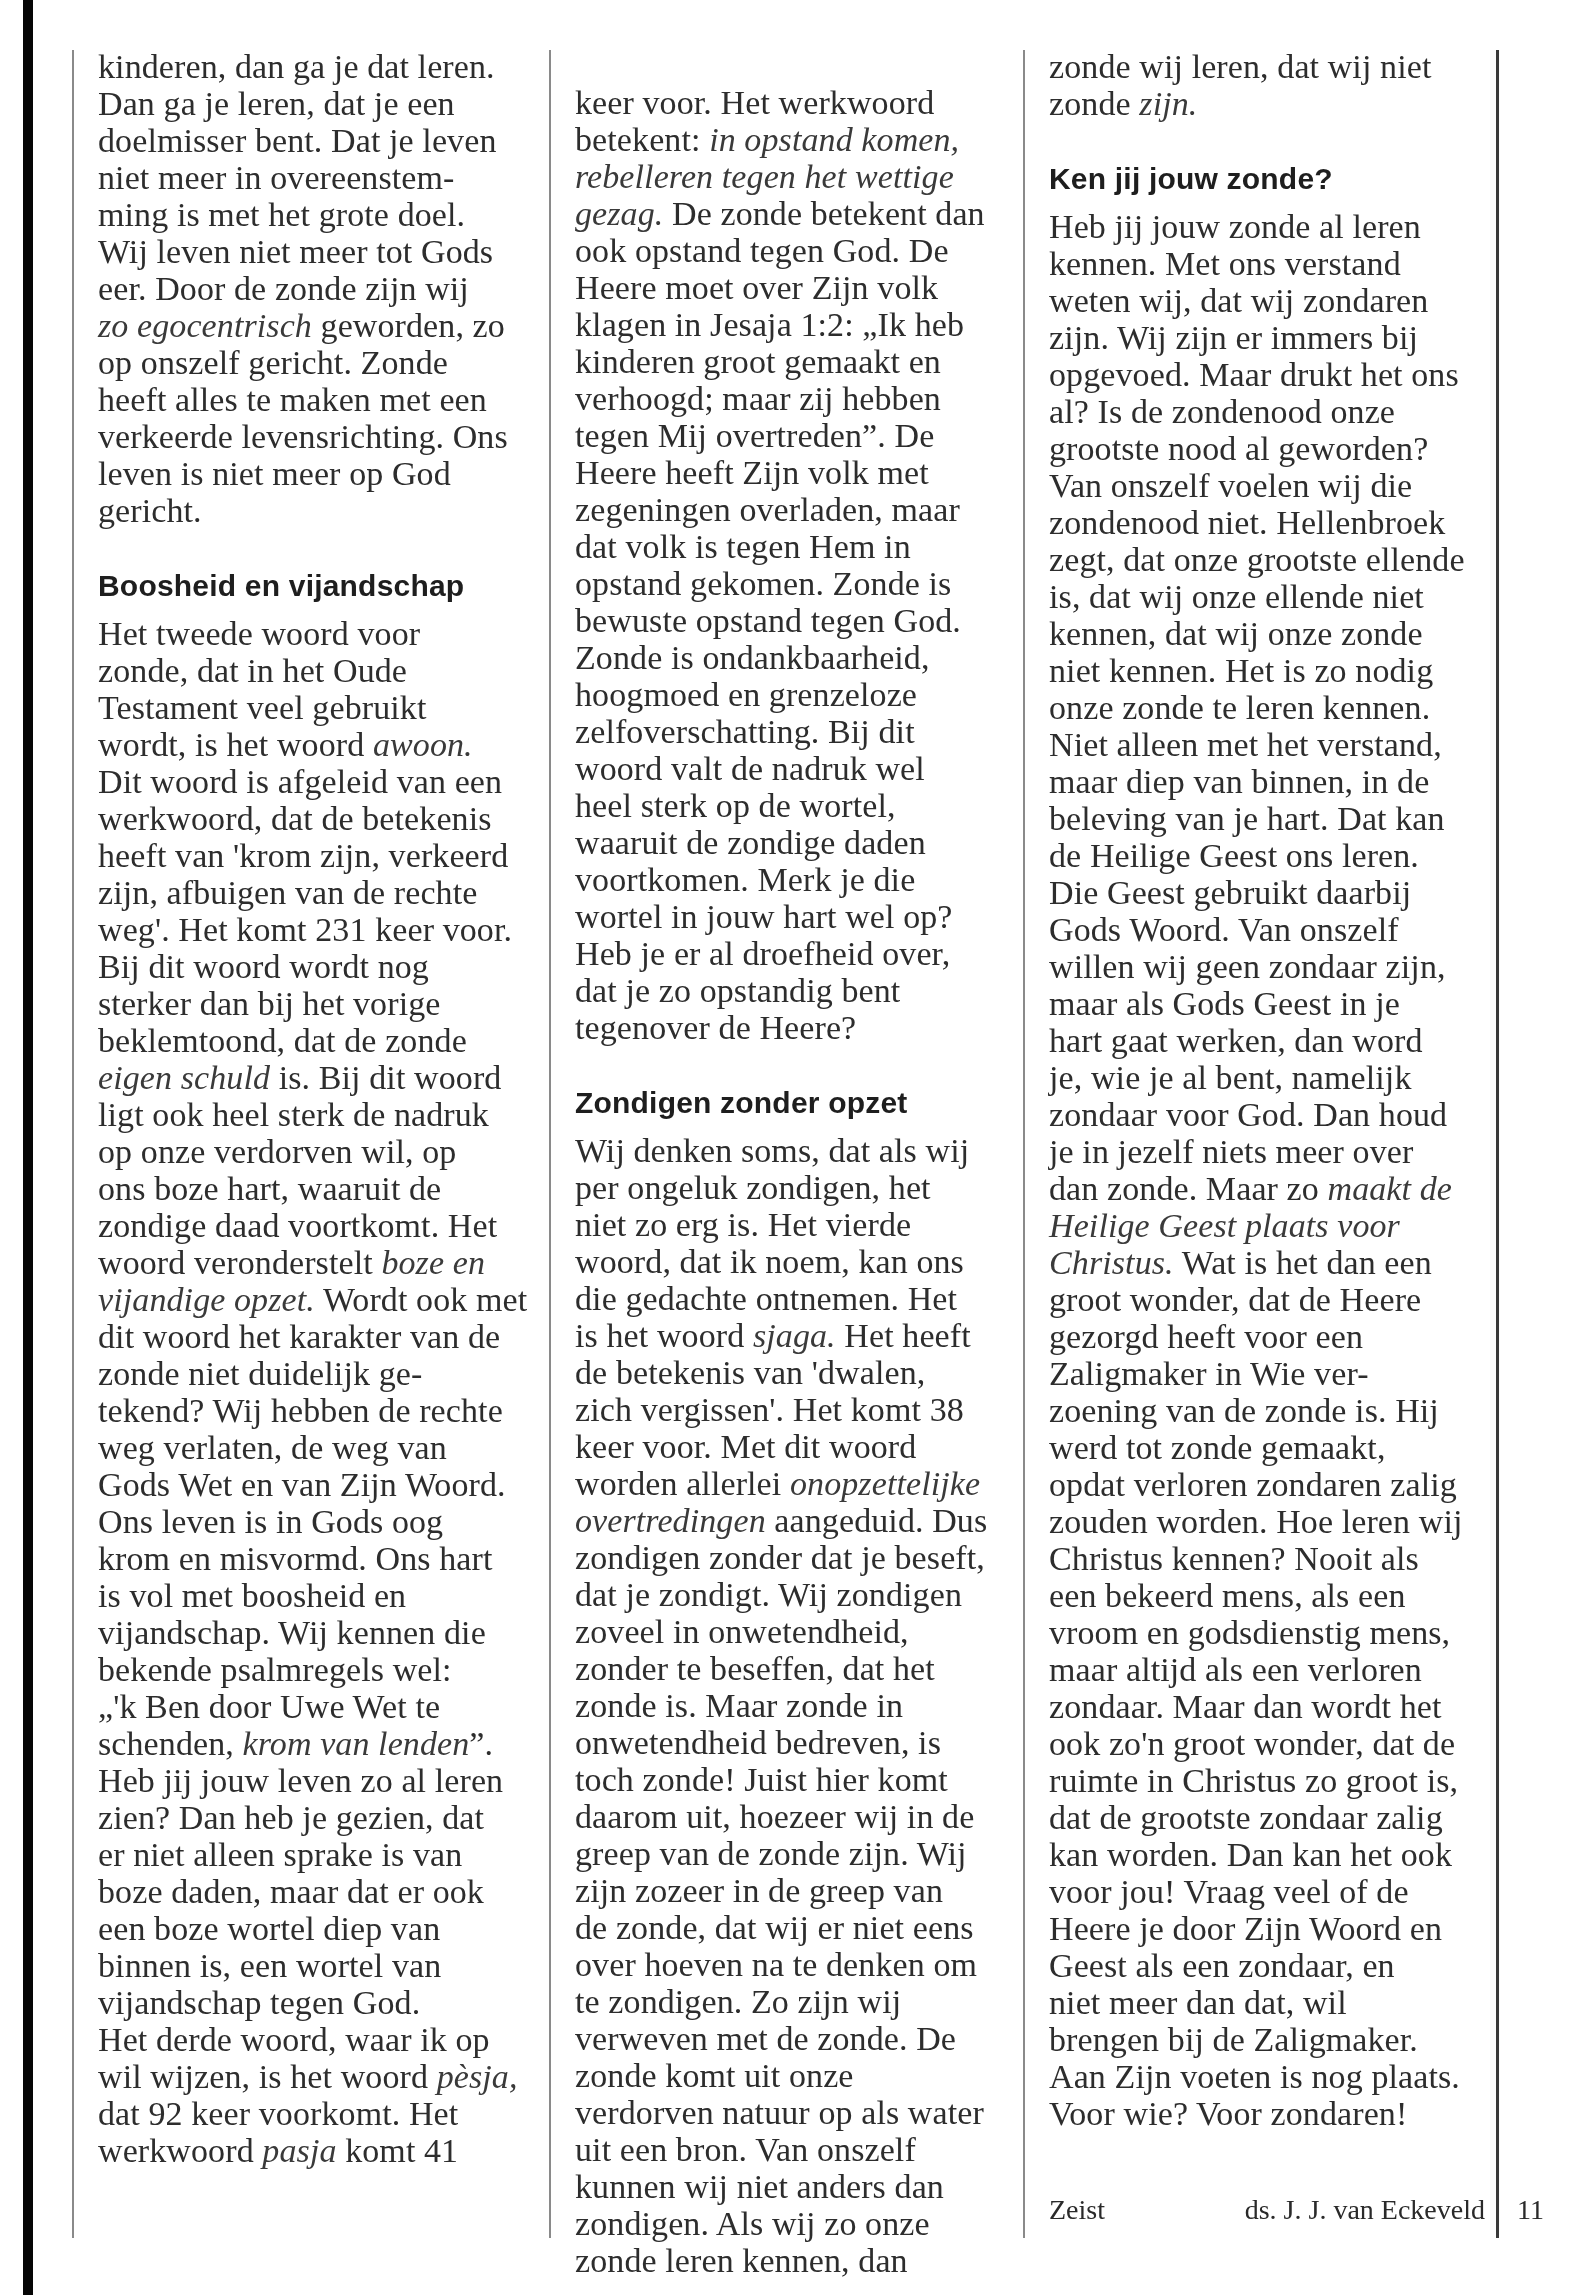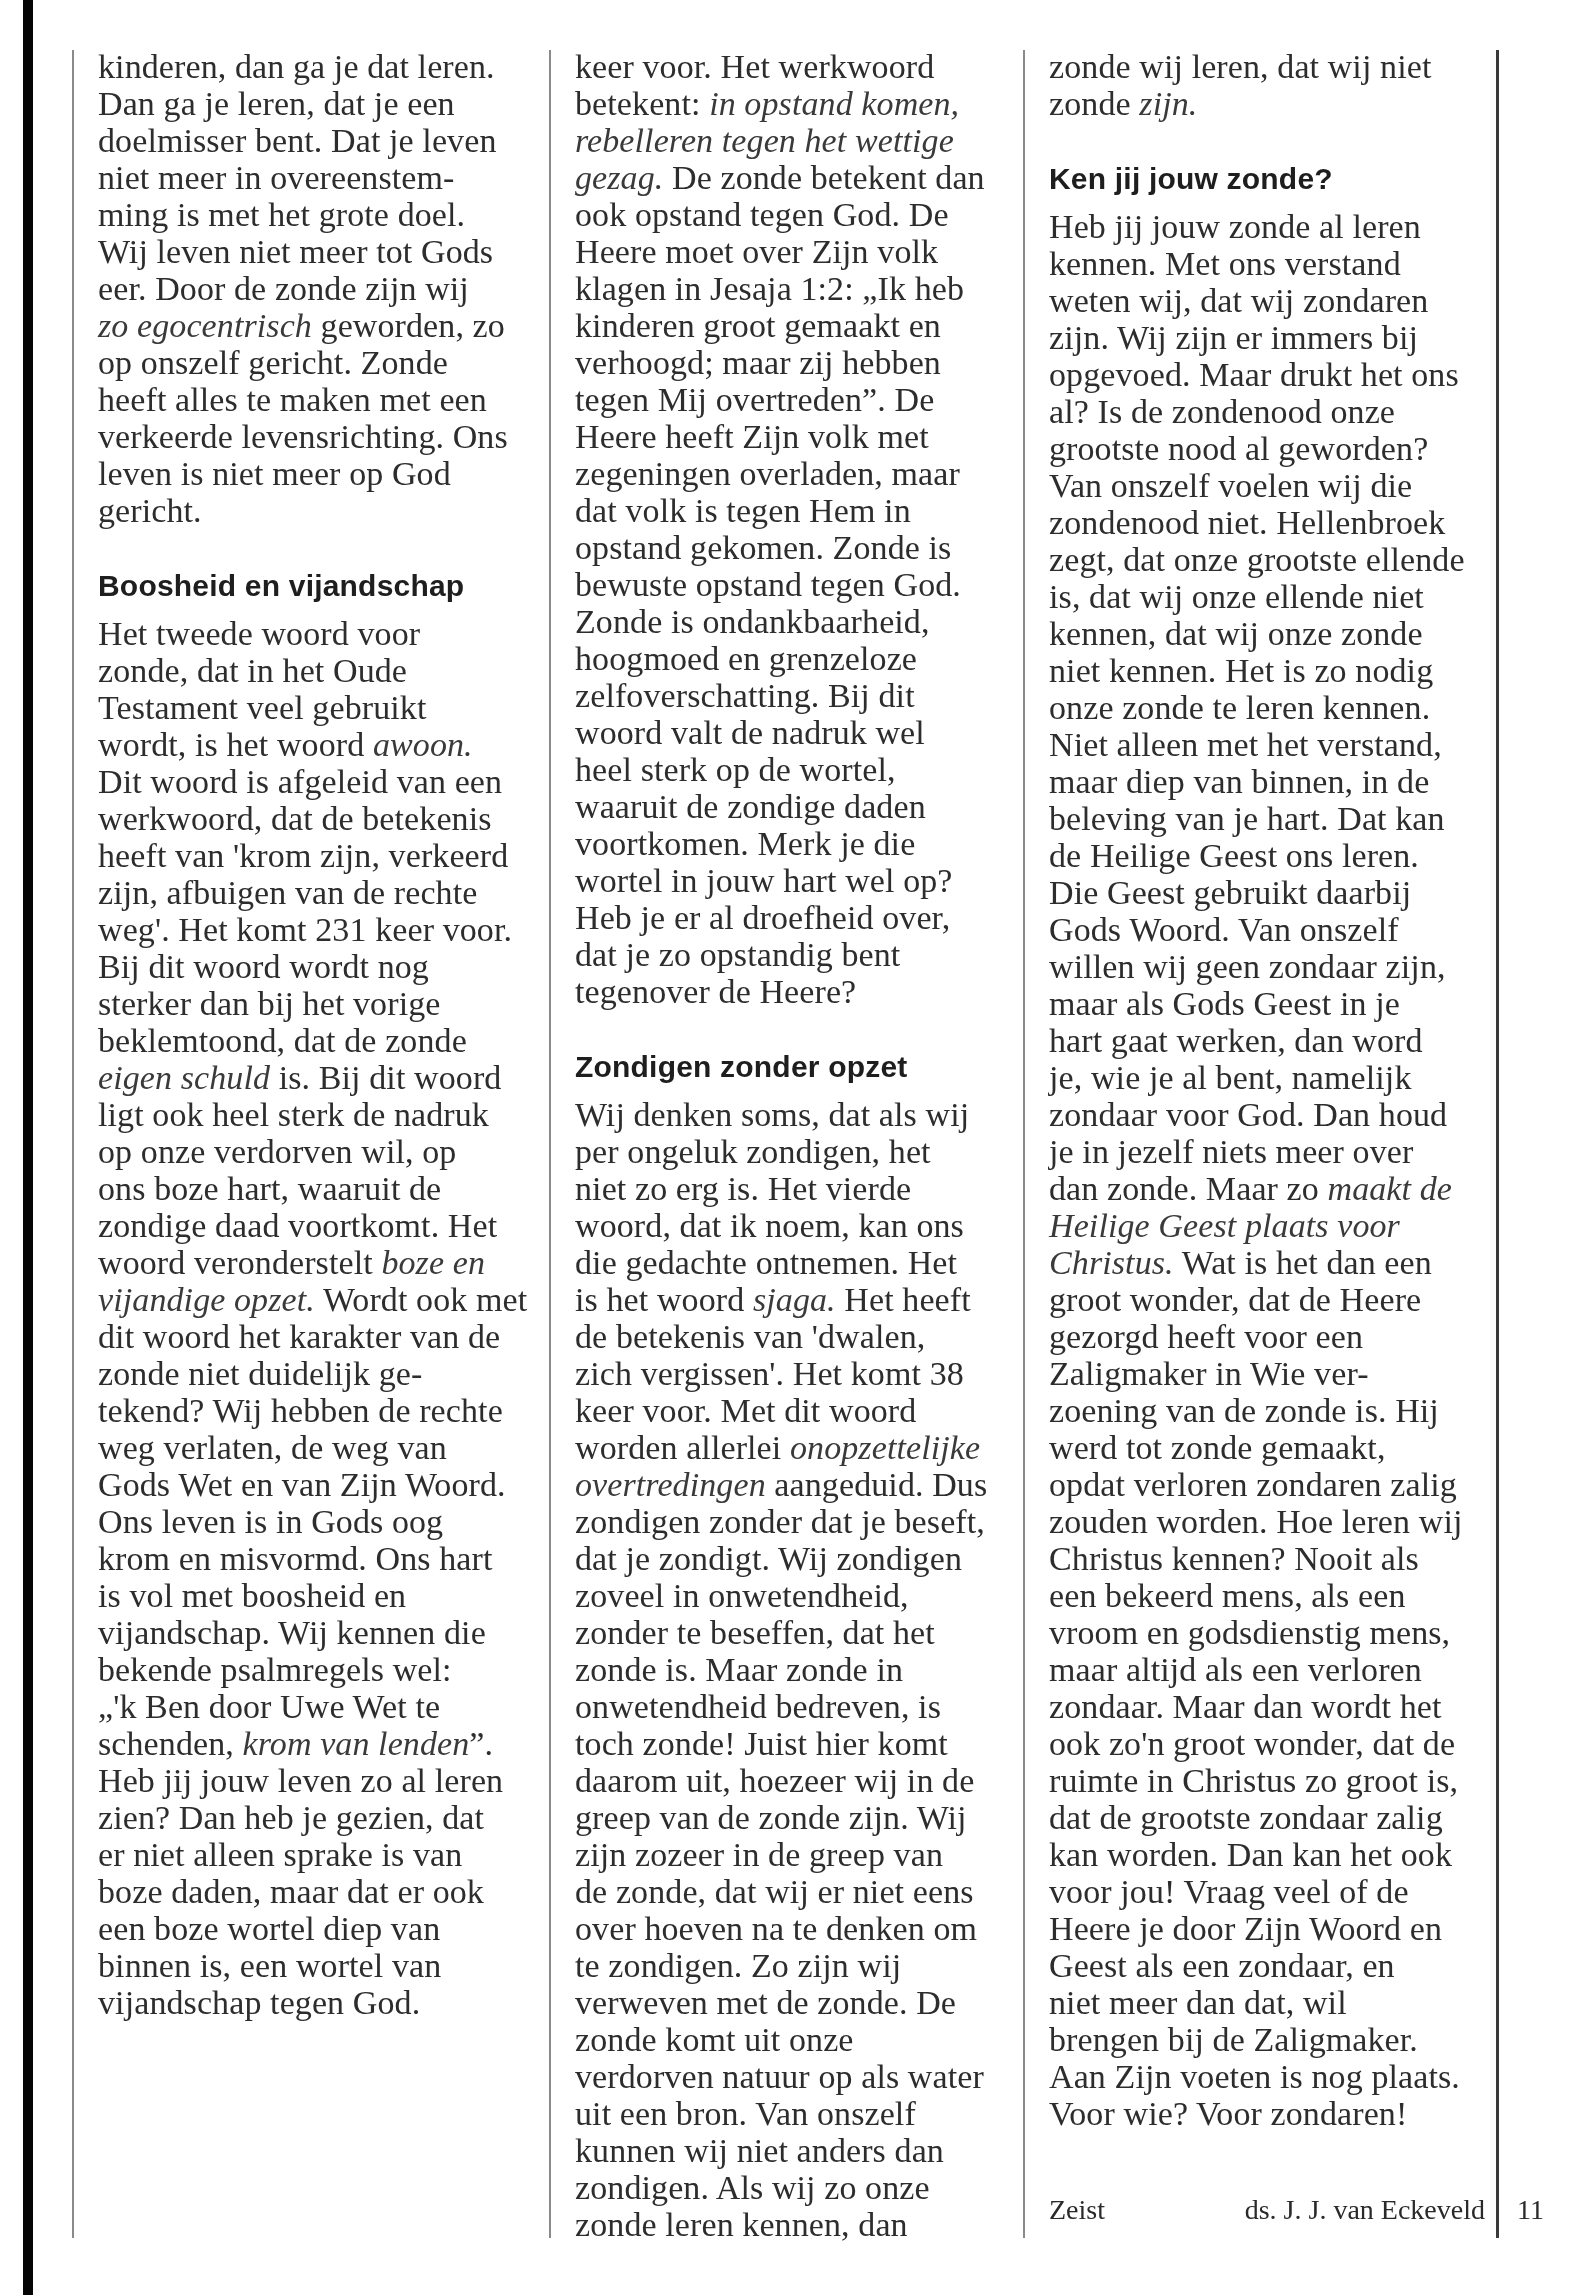--- a/index.html
+++ b/index.html
@@ -16,21 +16,21 @@
     position: absolute; width: 1.7px; background: #8a8a8a;
   }
   .right-rule {
     position: absolute; left: 1496px; top: 50px; width: 2.6px; height: 2188px;
     background: #3a3a3a;
   }
   .column {
     position: absolute; top: 48px; width: 449px;
   }
   .col-1 { left: 98px; }
-  .col-2 { left: 575px; }
+  .col-2 { left: 575px; margin-top: 36px; }
   .col-3 { left: 1049px; }
   p.body {
     margin: 0; font-size: 34px; line-height: 37px; letter-spacing: 0.1px;
     color: #2d2d2d; white-space: pre-line;
   }
   p.body em { font-style: italic; color: #3a3a3a; }
   h2.heading {
     margin: 38px 0 10.4px 0; font-family: "Liberation Sans", "DejaVu Sans", sans-serif;
     font-weight: bold; font-size: 30px; line-height: 38px; color: #1e1e1e;
     letter-spacing: 0.2px;
@@ -51,20 +51,21 @@
 <div class="binding-bar"></div>
 <div class="col-rule" style="left:72px; top:50px; height:2188px;"></div>
 <div class="col-rule" style="left:549px; top:50px; height:2188px;"></div>
 <div class="col-rule" style="left:1023px; top:50px; height:2188px;"></div>
 <div class="right-rule"></div>
 
 <div class="column col-1">
     <p class="body"><span style="display: block;">kinderen, dan ga je dat leren.</span><span style="display: block;">Dan ga je leren, dat je een</span><span style="display: block;">doelmisser bent. Dat je leven</span><span style="display: block;">niet meer in overeenstem-</span><span style="display: block;">ming is met het grote doel.</span><span style="display: block;">Wij leven niet meer tot Gods</span><span style="display: block;">eer. Door de zonde zijn wij</span><span style="display: block;"><em>zo egocentrisch</em><span> geworden, zo</span></span><span style="display: block;">op onszelf gericht. Zonde</span><span style="display: block;">heeft alles te maken met een</span><span style="display: block;">verkeerde levensrichting. Ons</span><span style="display: block;">leven is niet meer op God</span><span style="display: block;">gericht.</span></p>
     <h2 class="heading">Boosheid en vijandschap</h2>
     <p class="body"><span style="display: block;">Het tweede woord voor</span><span style="display: block;">zonde, dat in het Oude</span><span style="display: block;">Testament veel gebruikt</span><span style="display: block;"><span>wordt, is het woord </span><em>awoon.</em></span><span style="display: block;">Dit woord is afgeleid van een</span><span style="display: block;">werkwoord, dat de betekenis</span><span style="display: block;">heeft van 'krom zijn, verkeerd</span><span style="display: block;">zijn, afbuigen van de rechte</span><span style="display: block;">weg'. Het komt 231 keer voor.</span><span style="display: block;">Bij dit woord wordt nog</span><span style="display: block;">sterker dan bij het vorige</span><span style="display: block;">beklemtoond, dat de zonde</span><span style="display: block;"><em>eigen schuld</em><span> is. Bij dit woord</span></span><span style="display: block;">ligt ook heel sterk de nadruk</span><span style="display: block;">op onze verdorven wil, op</span><span style="display: block;">ons boze hart, waaruit de</span><span style="display: block;">zondige daad voortkomt. Het</span><span style="display: block;"><span>woord veronderstelt </span><em>boze en</em></span><span style="display: block;"><em>vijandige opzet.</em><span> Wordt ook met</span></span><span style="display: block;">dit woord het karakter van de</span><span style="display: block;">zonde niet duidelijk ge-</span><span style="display: block;">tekend? Wij hebben de rechte</span><span style="display: block;">weg verlaten, de weg van</span><span style="display: block;">Gods Wet en van Zijn Woord.</span><span style="display: block;">Ons leven is in Gods oog</span><span style="display: block;">krom en misvormd. Ons hart</span><span style="display: block;">is vol met boosheid en</span><span style="display: block;">vijandschap. Wij kennen die</span><span style="display: block;">bekende psalmregels wel:</span><span style="display: block;">„'k Ben door Uwe Wet te</span><span style="display: block;"><span>schenden, </span><em>krom van lenden</em><span>”.</span></span><span style="display: block;">Heb jij jouw leven zo al leren</span><span style="display: block;">zien? Dan heb je gezien, dat</span><span style="display: block;">er niet alleen sprake is van</span><span style="display: block;">boze daden, maar dat er ook</span><span style="display: block;">een boze wortel diep van</span><span style="display: block;">binnen is, een wortel van</span><span style="display: block;">vijandschap tegen God.</span></p>
+    <p class="body"><span style="display: block;">Het derde woord, waar ik op</span><span style="display: block;"><span>wil wijzen, is het woord </span><em>pèsja,</em></span><span style="display: block;">dat 92 keer voorkomt. Het</span><span style="display: block;"><span>werkwoord </span><em>pasja</em><span> komt 41</span></span></p>
   </div>
 <div class="column col-2">
     <p class="body"><span style="display: block;">keer voor. Het werkwoord</span><span style="display: block;"><span>betekent: </span><em>in opstand komen,</em></span><span style="display: block;"><em>rebelleren tegen het wettige</em></span><span style="display: block;"><em>gezag.</em><span> De zonde betekent dan</span></span><span style="display: block;">ook opstand tegen God. De</span><span style="display: block;">Heere moet over Zijn volk</span><span style="display: block;">klagen in Jesaja 1:2: „Ik heb</span><span style="display: block;">kinderen groot gemaakt en</span><span style="display: block;">verhoogd; maar zij hebben</span><span style="display: block;">tegen Mij overtreden”. De</span><span style="display: block;">Heere heeft Zijn volk met</span><span style="display: block;">zegeningen overladen, maar</span><span style="display: block;">dat volk is tegen Hem in</span><span style="display: block;">opstand gekomen. Zonde is</span><span style="display: block;">bewuste opstand tegen God.</span><span style="display: block;">Zonde is ondankbaarheid,</span><span style="display: block;">hoogmoed en grenzeloze</span><span style="display: block;">zelfoverschatting. Bij dit</span><span style="display: block;">woord valt de nadruk wel</span><span style="display: block;">heel sterk op de wortel,</span><span style="display: block;">waaruit de zondige daden</span><span style="display: block;">voortkomen. Merk je die</span><span style="display: block;">wortel in jouw hart wel op?</span><span style="display: block;">Heb je er al droefheid over,</span><span style="display: block;">dat je zo opstandig bent</span><span style="display: block;">tegenover de Heere?</span></p>
     <h2 class="heading">Zondigen zonder opzet</h2>
     <p class="body"><span style="display: block;">Wij denken soms, dat als wij</span><span style="display: block;">per ongeluk zondigen, het</span><span style="display: block;">niet zo erg is. Het vierde</span><span style="display: block;">woord, dat ik noem, kan ons</span><span style="display: block;">die gedachte ontnemen. Het</span><span style="display: block;"><span>is het woord </span><em>sjaga.</em><span> Het heeft</span></span><span style="display: block;">de betekenis van 'dwalen,</span><span style="display: block;">zich vergissen'. Het komt 38</span><span style="display: block;">keer voor. Met dit woord</span><span style="display: block;"><span>worden allerlei </span><em>onopzettelijke</em></span><span style="display: block;"><em>overtredingen</em><span> aangeduid. Dus</span></span><span style="display: block;">zondigen zonder dat je beseft,</span><span style="display: block;">dat je zondigt. Wij zondigen</span><span style="display: block;">zoveel in onwetendheid,</span><span style="display: block;">zonder te beseffen, dat het</span><span style="display: block;">zonde is. Maar zonde in</span><span style="display: block;">onwetendheid bedreven, is</span><span style="display: block;">toch zonde! Juist hier komt</span><span style="display: block;">daarom uit, hoezeer wij in de</span><span style="display: block;">greep van de zonde zijn. Wij</span><span style="display: block;">zijn zozeer in de greep van</span><span style="display: block;">de zonde, dat wij er niet eens</span><span style="display: block;">over hoeven na te denken om</span><span style="display: block;">te zondigen. Zo zijn wij</span><span style="display: block;">verweven met de zonde. De</span><span style="display: block;">zonde komt uit onze</span><span style="display: block;">verdorven natuur op als water</span><span style="display: block;">uit een bron. Van onszelf</span><span style="display: block;">kunnen wij niet anders dan</span><span style="display: block;">zondigen. Als wij zo onze</span><span style="display: block;">zonde leren kennen, dan</span></p>
   </div>
 <div class="column col-3">
     <p class="body"><span style="display: block;">zonde wij leren, dat wij niet</span><span style="display: block;"><span>zonde </span><em>zijn.</em></span></p>
     <h2 class="heading">Ken jij jouw zonde?</h2>
     <p class="body"><span style="display: block;">Heb jij jouw zonde al leren</span><span style="display: block;">kennen. Met ons verstand</span><span style="display: block;">weten wij, dat wij zondaren</span><span style="display: block;">zijn. Wij zijn er immers bij</span><span style="display: block;">opgevoed. Maar drukt het ons</span><span style="display: block;">al? Is de zondenood onze</span><span style="display: block;">grootste nood al geworden?</span><span style="display: block;">Van onszelf voelen wij die</span><span style="display: block;">zondenood niet. Hellenbroek</span><span style="display: block;">zegt, dat onze grootste ellende</span><span style="display: block;">is, dat wij onze ellende niet</span><span style="display: block;">kennen, dat wij onze zonde</span><span style="display: block;">niet kennen. Het is zo nodig</span><span style="display: block;">onze zonde te leren kennen.</span><span style="display: block;">Niet alleen met het verstand,</span><span style="display: block;">maar diep van binnen, in de</span><span style="display: block;">beleving van je hart. Dat kan</span><span style="display: block;">de Heilige Geest ons leren.</span><span style="display: block;">Die Geest gebruikt daarbij</span><span style="display: block;">Gods Woord. Van onszelf</span><span style="display: block;">willen wij geen zondaar zijn,</span><span style="display: block;">maar als Gods Geest in je</span><span style="display: block;">hart gaat werken, dan word</span><span style="display: block;">je, wie je al bent, namelijk</span><span style="display: block;">zondaar voor God. Dan houd</span><span style="display: block;">je in jezelf niets meer over</span><span style="display: block;"><span>dan zonde. Maar zo </span><em>maakt de</em></span><span style="display: block;"><em>Heilige Geest plaats voor</em></span><span style="display: block;"><em>Christus.</em><span> Wat is het dan een</span></span><span style="display: block;">groot wonder, dat de Heere</span><span style="display: block;">gezorgd heeft voor een</span><span style="display: block;">Zaligmaker in Wie ver-</span><span style="display: block;">zoening van de zonde is. Hij</span><span style="display: block;">werd tot zonde gemaakt,</span><span style="display: block;">opdat verloren zondaren zalig</span><span style="display: block;">zouden worden. Hoe leren wij</span><span style="display: block;">Christus kennen? Nooit als</span><span style="display: block;">een bekeerd mens, als een</span><span style="display: block;">vroom en godsdienstig mens,</span><span style="display: block;">maar altijd als een verloren</span><span style="display: block;">zondaar. Maar dan wordt het</span><span style="display: block;">ook zo'n groot wonder, dat de</span><span style="display: block;">ruimte in Christus zo groot is,</span><span style="display: block;">dat de grootste zondaar zalig</span><span style="display: block;">kan worden. Dan kan het ook</span><span style="display: block;">voor jou! Vraag veel of de</span><span style="display: block;">Heere je door Zijn Woord en</span><span style="display: block;">Geest als een zondaar, en</span><span style="display: block;">niet meer dan dat, wil</span><span style="display: block;">brengen bij de Zaligmaker.</span><span style="display: block;">Aan Zijn voeten is nog plaats.</span><span style="display: block;">Voor wie? Voor zondaren!</span></p>

